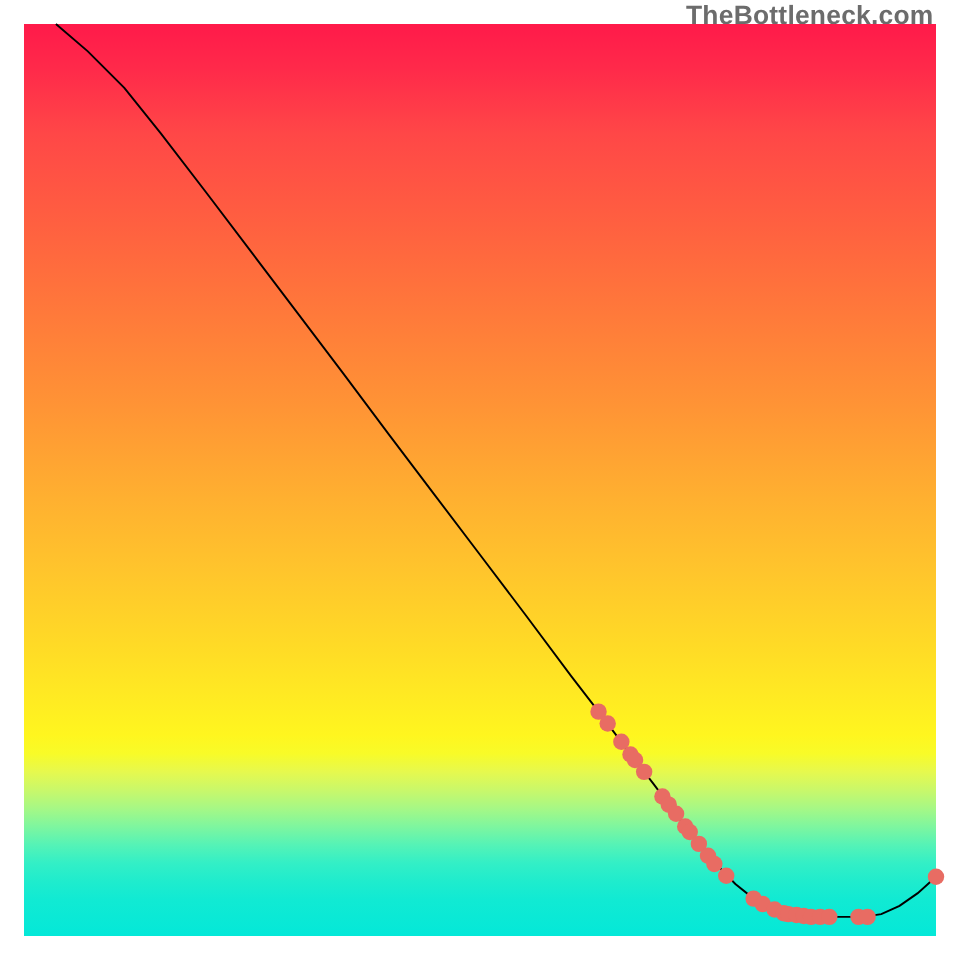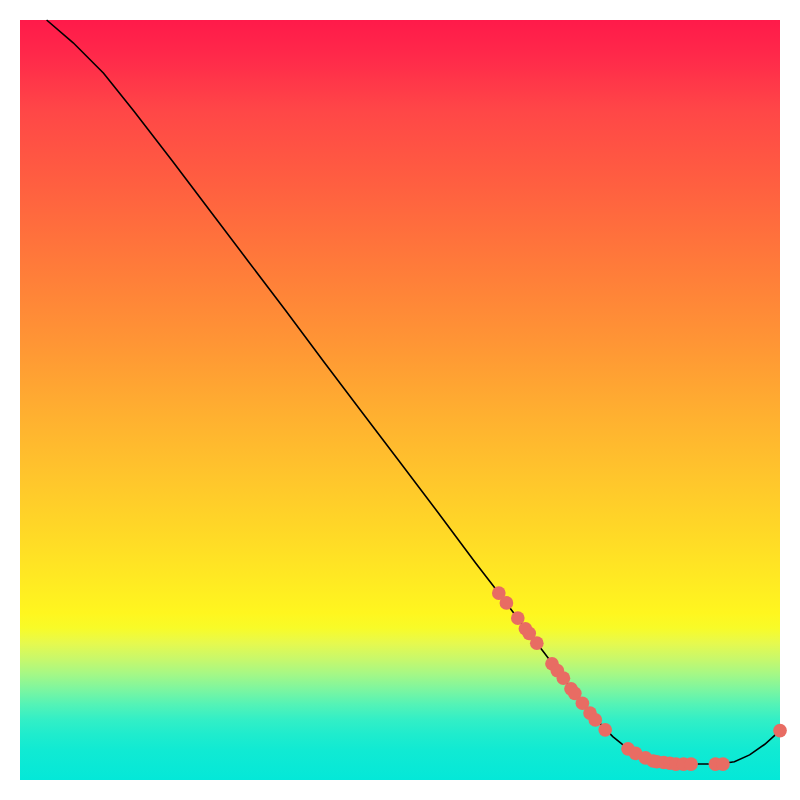--- a/index.html
+++ b/index.html
@@ -70,20 +70,21 @@
   }
   .point {
     fill: #e86c63;
     stroke: none;
   }
 </style>
 </head>
 <body>
 
 <div class="chart-container">
+  <div class="watermark">TheBottleneck.com</div>
   <div class="plot-area"></div>
   <svg class="overlay" viewBox="0 0 100 100" preserveAspectRatio="none">
     <path id="curve-path" class="curve" vector-effect="non-scaling-stroke" d="M3.500 0.000 L7.000 3.000 L11.000 7.000 L15.000 12.000 L20.000 18.500 L25.000 25.100 L30.000 31.700 L35.000 38.300 L40.000 45.000 L45.000 51.600 L50.000 58.200 L55.000 64.800 L60.000 71.500 L63.000 75.400 L66.000 79.400 L69.000 83.300 L72.000 87.300 L75.000 91.200 L78.000 94.300 L80.000 95.900 L82.000 97.000 L84.000 97.600 L86.000 97.900 L88.000 97.900 L90.000 97.900 L92.000 97.900 L94.000 97.600 L96.000 96.700 L98.000 95.300 L100.000 93.500"></path>
     <g id="points-group">
         <circle cx="63.000" cy="75.400" r="0.9" class="point"></circle>
         <circle cx="64.000" cy="76.700" r="0.9" class="point"></circle>
         <circle cx="65.500" cy="78.700" r="0.9" class="point"></circle>
         <circle cx="66.500" cy="80.100" r="0.9" class="point"></circle>
         <circle cx="67.000" cy="80.700" r="0.9" class="point"></circle>
         <circle cx="68.000" cy="82.000" r="0.9" class="point"></circle>

